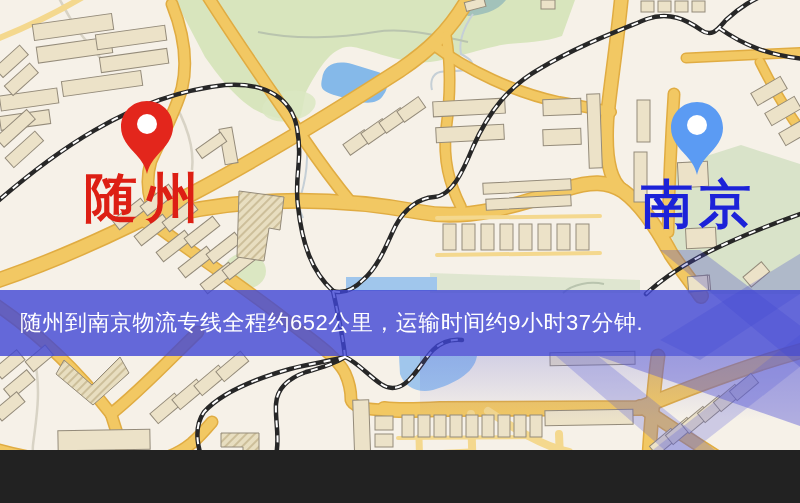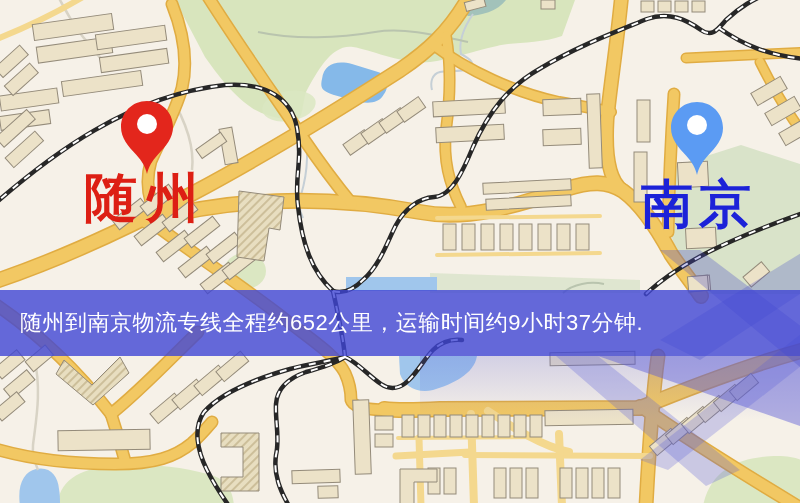--- a/index.html
+++ b/index.html
@@ -1,16 +1,16 @@
 <!DOCTYPE html>
 <html style="--map-bg: #f6f1e8; --road: #f2c863; --road-casing: #e0ac42; --road-light: #f4d88e; --building-fill: #ece2c8; --building-stroke: #948b7a; --rail: #272727; --water: #85b9e9; --water-light: #a0c6ec; --river-teal: #a2c2ba; --green: #d8e5bd; --green-bright: #dbe7c2; --green-sage: #d9e3c9; --banner-bg: rgba(64,70,212,0.8); --banner-text: #ffffff; --origin-pin: #e3261c; --origin-label: #dd1f14; --dest-pin: #5b9bf3; --dest-label: #1c22d8;"><head>
 <meta charset="utf-8">
 <style>
   html,body{margin:0;padding:0;background:#222;}
-  .stage{position:relative;width:800px;height:503px;overflow:hidden;
+  .stage{position:relative;width:800px;height:450px;overflow:hidden;
          font-family:"Liberation Sans",sans-serif;background:var(--map-bg,#f6f1e8);text-align:center;}
   .stage svg{position:absolute;left:0;top:0;display:block;}
   
   .g1{fill:var(--green)} .gs{fill:var(--green-sage)} .gb{fill:var(--green-bright)}
   .w{fill:var(--water)} .wl{fill:var(--water-light)} .wt{fill:var(--river-teal)}
   .st{fill:none;stroke:#c5cfd6;stroke-width:2}
   .st2{fill:none;stroke:#d8d3c5;stroke-width:2.5}
   .st3{fill:none;stroke:#b9c4ae;stroke-width:2}
   .rc{fill:none;stroke:var(--road-casing);stroke-linecap:round;stroke-linejoin:round}
   .rf{fill:none;stroke:var(--road);stroke-linecap:round;stroke-linejoin:round}

